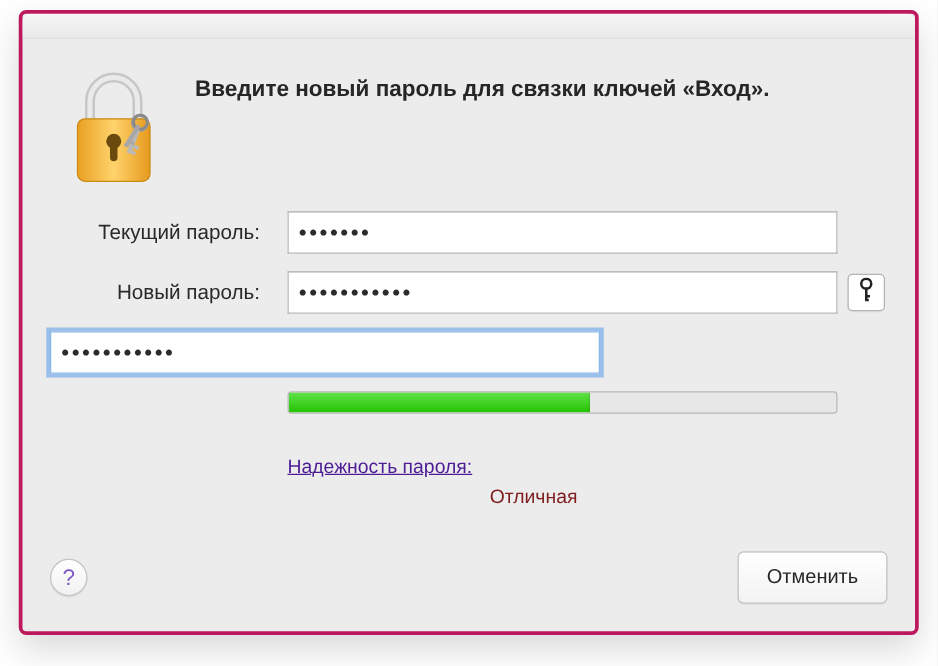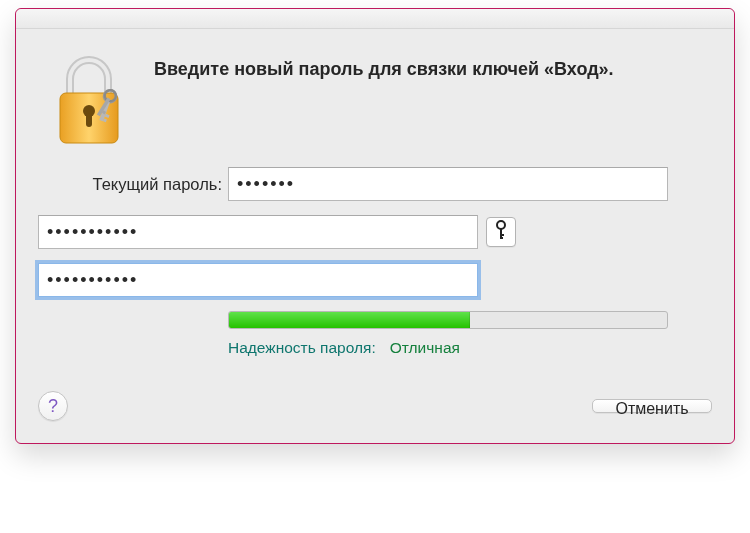--- a/index.html
+++ b/index.html
@@ -11,21 +11,21 @@
       font-family: -apple-system, "Helvetica Neue", Helvetica, Arial, sans-serif;
       background: #fff;
       width: 750px;
       height: 533px;
       overflow: hidden;
     }
     .dialog {
       width: 720px;
       margin: 8px auto 0;
       background: #ececec;
-      border: 1px solid #be185d;
+      border: 3px solid #be185d;
       border-radius: 6px;
       box-shadow: 0 12px 28px rgba(0,0,0,0.15);
       padding: 0 0 22px 0;
     }
     .titlebar {
       height: 20px;
       border-top-left-radius: 6px;
       border-top-right-radius: 6px;
       background: linear-gradient(#f6f6f6, #e9e9e9);
       border-bottom: 1px solid #d6d6d6;
@@ -56,21 +56,21 @@
       padding: 6px 22px 0 22px;
     }
     .row {
       display: flex;
       align-items: center;
       margin-bottom: 14px;
     }
     .label-col {
       width: 190px;
       text-align: right;
-      padding-right: 6px;
+      padding-right: 22px;
       font-size: 16.5px;
       color: #292929;
     }
     .input-col {
       flex: 1;
       display: flex;
       align-items: center;
       gap: 8px;
     }
     .input-col input[type="password"] {
@@ -126,26 +126,28 @@
       background: linear-gradient(#5fe24a, #25c200);
       border-right: 1px solid rgba(0,0,0,0.1);
     }
     .strength-text-row {
       display: flex;
       align-items: center;
       margin-top: 10px;
       font-size: 15.5px;
     }
     .strength-label-link {
-      color: #0f766e;
+      color: #4c1d95;
+      text-decoration: underline;
       cursor: pointer;
     }
     .strength-value {
-      color: #15803d;
+      color: #7f1d1d;
       margin-left: 6px;
+      margin-top: 48px;
     }
     .footer {
       display: flex;
       align-items: center;
       padding: 34px 22px 0 22px;
     }
     .help-btn {
       width: 30px;
       height: 30px;
       border-radius: 50%;
@@ -157,21 +159,21 @@
       display: flex;
       align-items: center;
       justify-content: center;
       cursor: pointer;
       box-shadow: 0 1px 1px rgba(0,0,0,0.08);
     }
     .footer-spacer {
       flex: 1;
     }
     .btn {
-      height: 14px;
+      height: 42px;
       min-width: 120px;
       border-radius: 5px;
       font-size: 16px;
       padding: 0 20px;
       cursor: pointer;
       border: 1px solid #c2c2c2;
       background: linear-gradient(#ffffff, #f3f3f3);
       color: #262626;
       margin-left: 14px;
       box-shadow: 0 1px 0 rgba(0,0,0,0.05);
@@ -227,20 +229,21 @@
   <div class="form">
 
     <div class="row">
       <div class="label-col">Текущий пароль:</div>
       <div class="input-col">
         <input type="password" value="•••••••" style="">
       </div>
     </div>
 
     <div class="row">
+      <div class="label-col">Новый пароль:</div>
       <div class="input-col">
         <input type="password" value="•••••••••••" style="">
         <div class="key-btn">
           <span>
             <svg viewBox="0 0 14 20">
               <circle cx="7" cy="5" r="4" fill="none" stroke="#222" stroke-width="2"></circle>
               <rect x="6" y="8" width="2" height="10" fill="#222"></rect>
               <rect x="6" y="14" width="4" height="2" fill="#222"></rect>
               <rect x="6" y="17" width="3" height="2" fill="#222"></rect>
             </svg>

